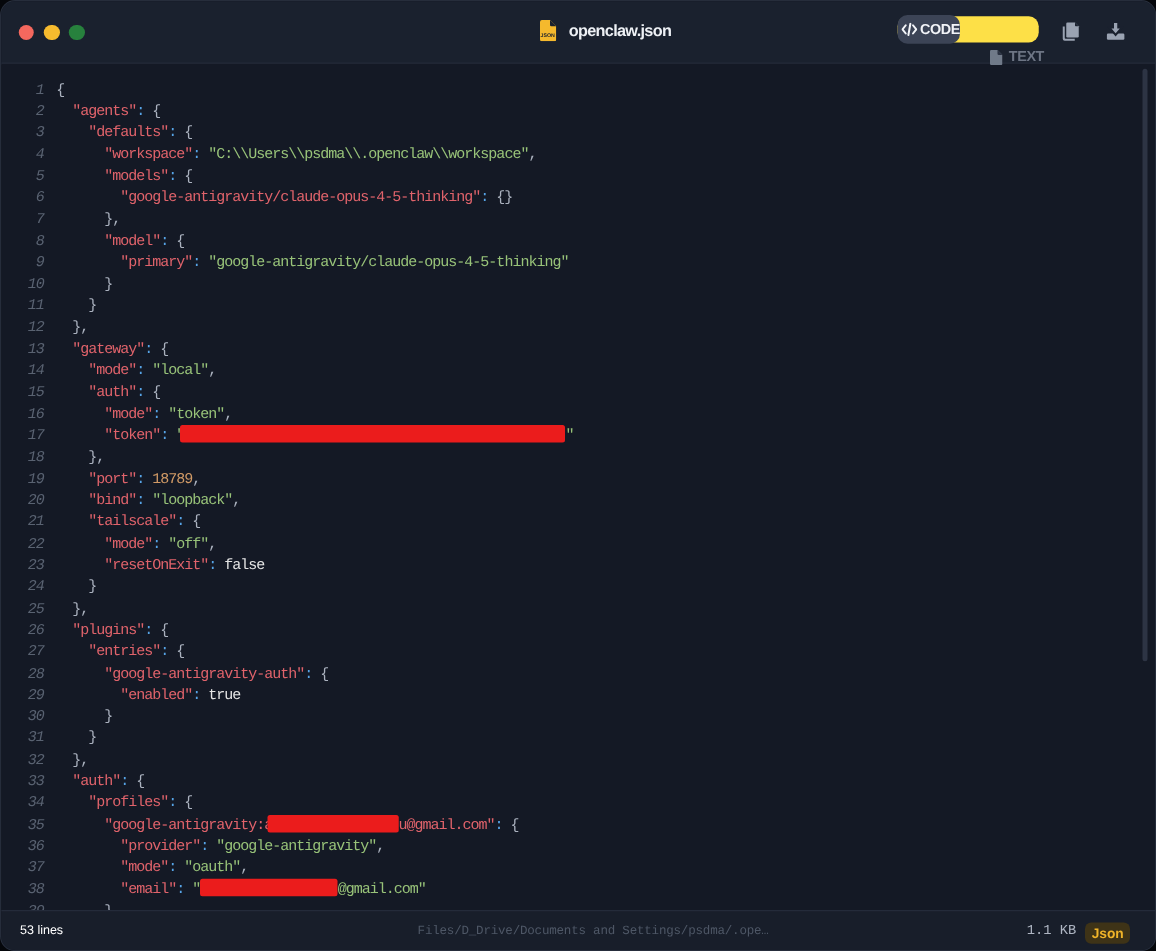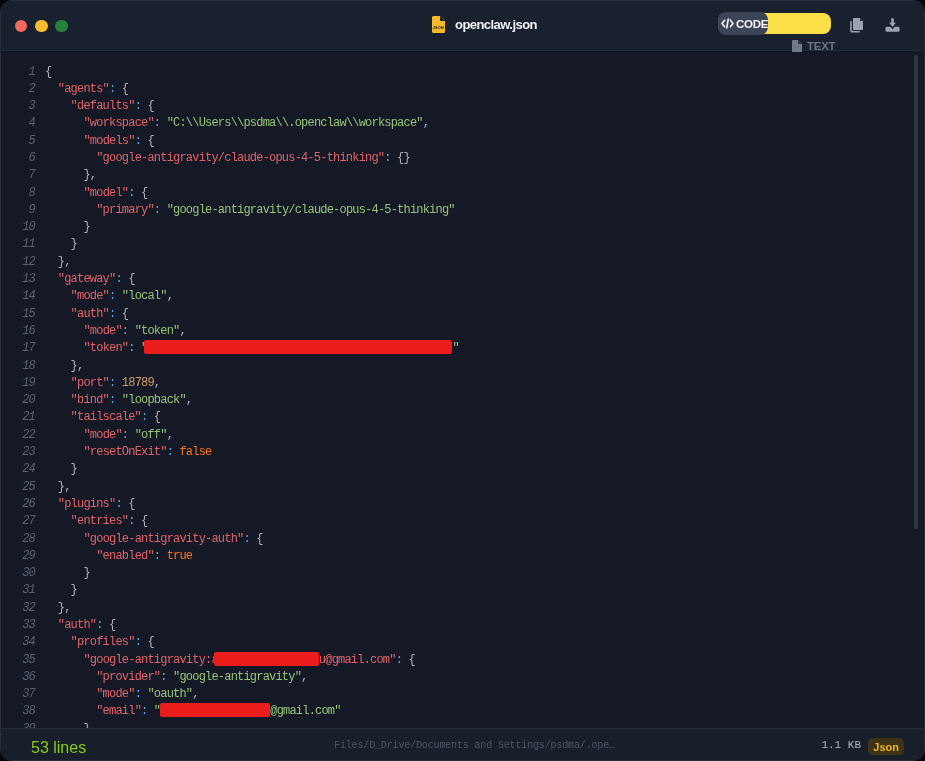--- a/index.html
+++ b/index.html
@@ -33,30 +33,30 @@
               overflow:hidden; background:#141925; }
   .code { font-family:"Liberation Mono", monospace; font-size:12px;
           line-height:17.3px; letter-spacing:-0.8px; white-space:pre;
           padding:11.5px 0 0 4px; color:#abb2bf; }
   .ln { display:inline-block; width:30px; text-align:right; padding-right:0;
         margin-right:10px; color:#596271; font-style:italic; letter-spacing:-0.8px; }
   .k { color:#e0636b; }
   .s { color:#98c379; }
   .c { color:#57a5e8; }
   .n { color:#d19a66;margin-top:36px; }
-  .b { color:#f97316;margin-top:39px; }
+  .b { color:#e5e5e5;margin-top:39px; }
   .bar { display:inline-block; background:#eb1c1c; height:14px; border-radius:2px;
          vertical-align:-3px; }
   
   .sbthumb { position:absolute; right:6.5px; top:3px; width:4px; height:474px;
              background:#2d3444; border-radius:2px; }
   
   .footer { position:absolute; left:0; bottom:0; width:100%; height:32px;
             background:#181e2a; border-top:1px solid #242b3a; }
-  .flines { position:absolute; left:30px; top:9.5px; font-size:16px; color:#84cc16; }
+  .flines { position:absolute; left:15px; top:9.5px; font-size:10px; color:#ffffff; }
   .fpath { position:absolute; left:0; right:0; top:10.5px; text-align:center;
            font-family:"Liberation Mono", monospace; font-size:10px; color:#4e5766;
            letter-spacing:-0.15px;padding-left:24px; }
   .fsize { position:absolute; right:63px; top:10px; font-size:11px; color:#aeb5c2;font-family:Liberation Mono, monospace; }
   .fbadge { position:absolute; right:20px; top:9px; height:17px; padding:0 5px;
             background:#3e3317; color:#f0b429; font-size:11px; font-weight:bold;
             border-radius:5px; display:flex; align-items:center; }
 </style>
 </head>
 <body>

